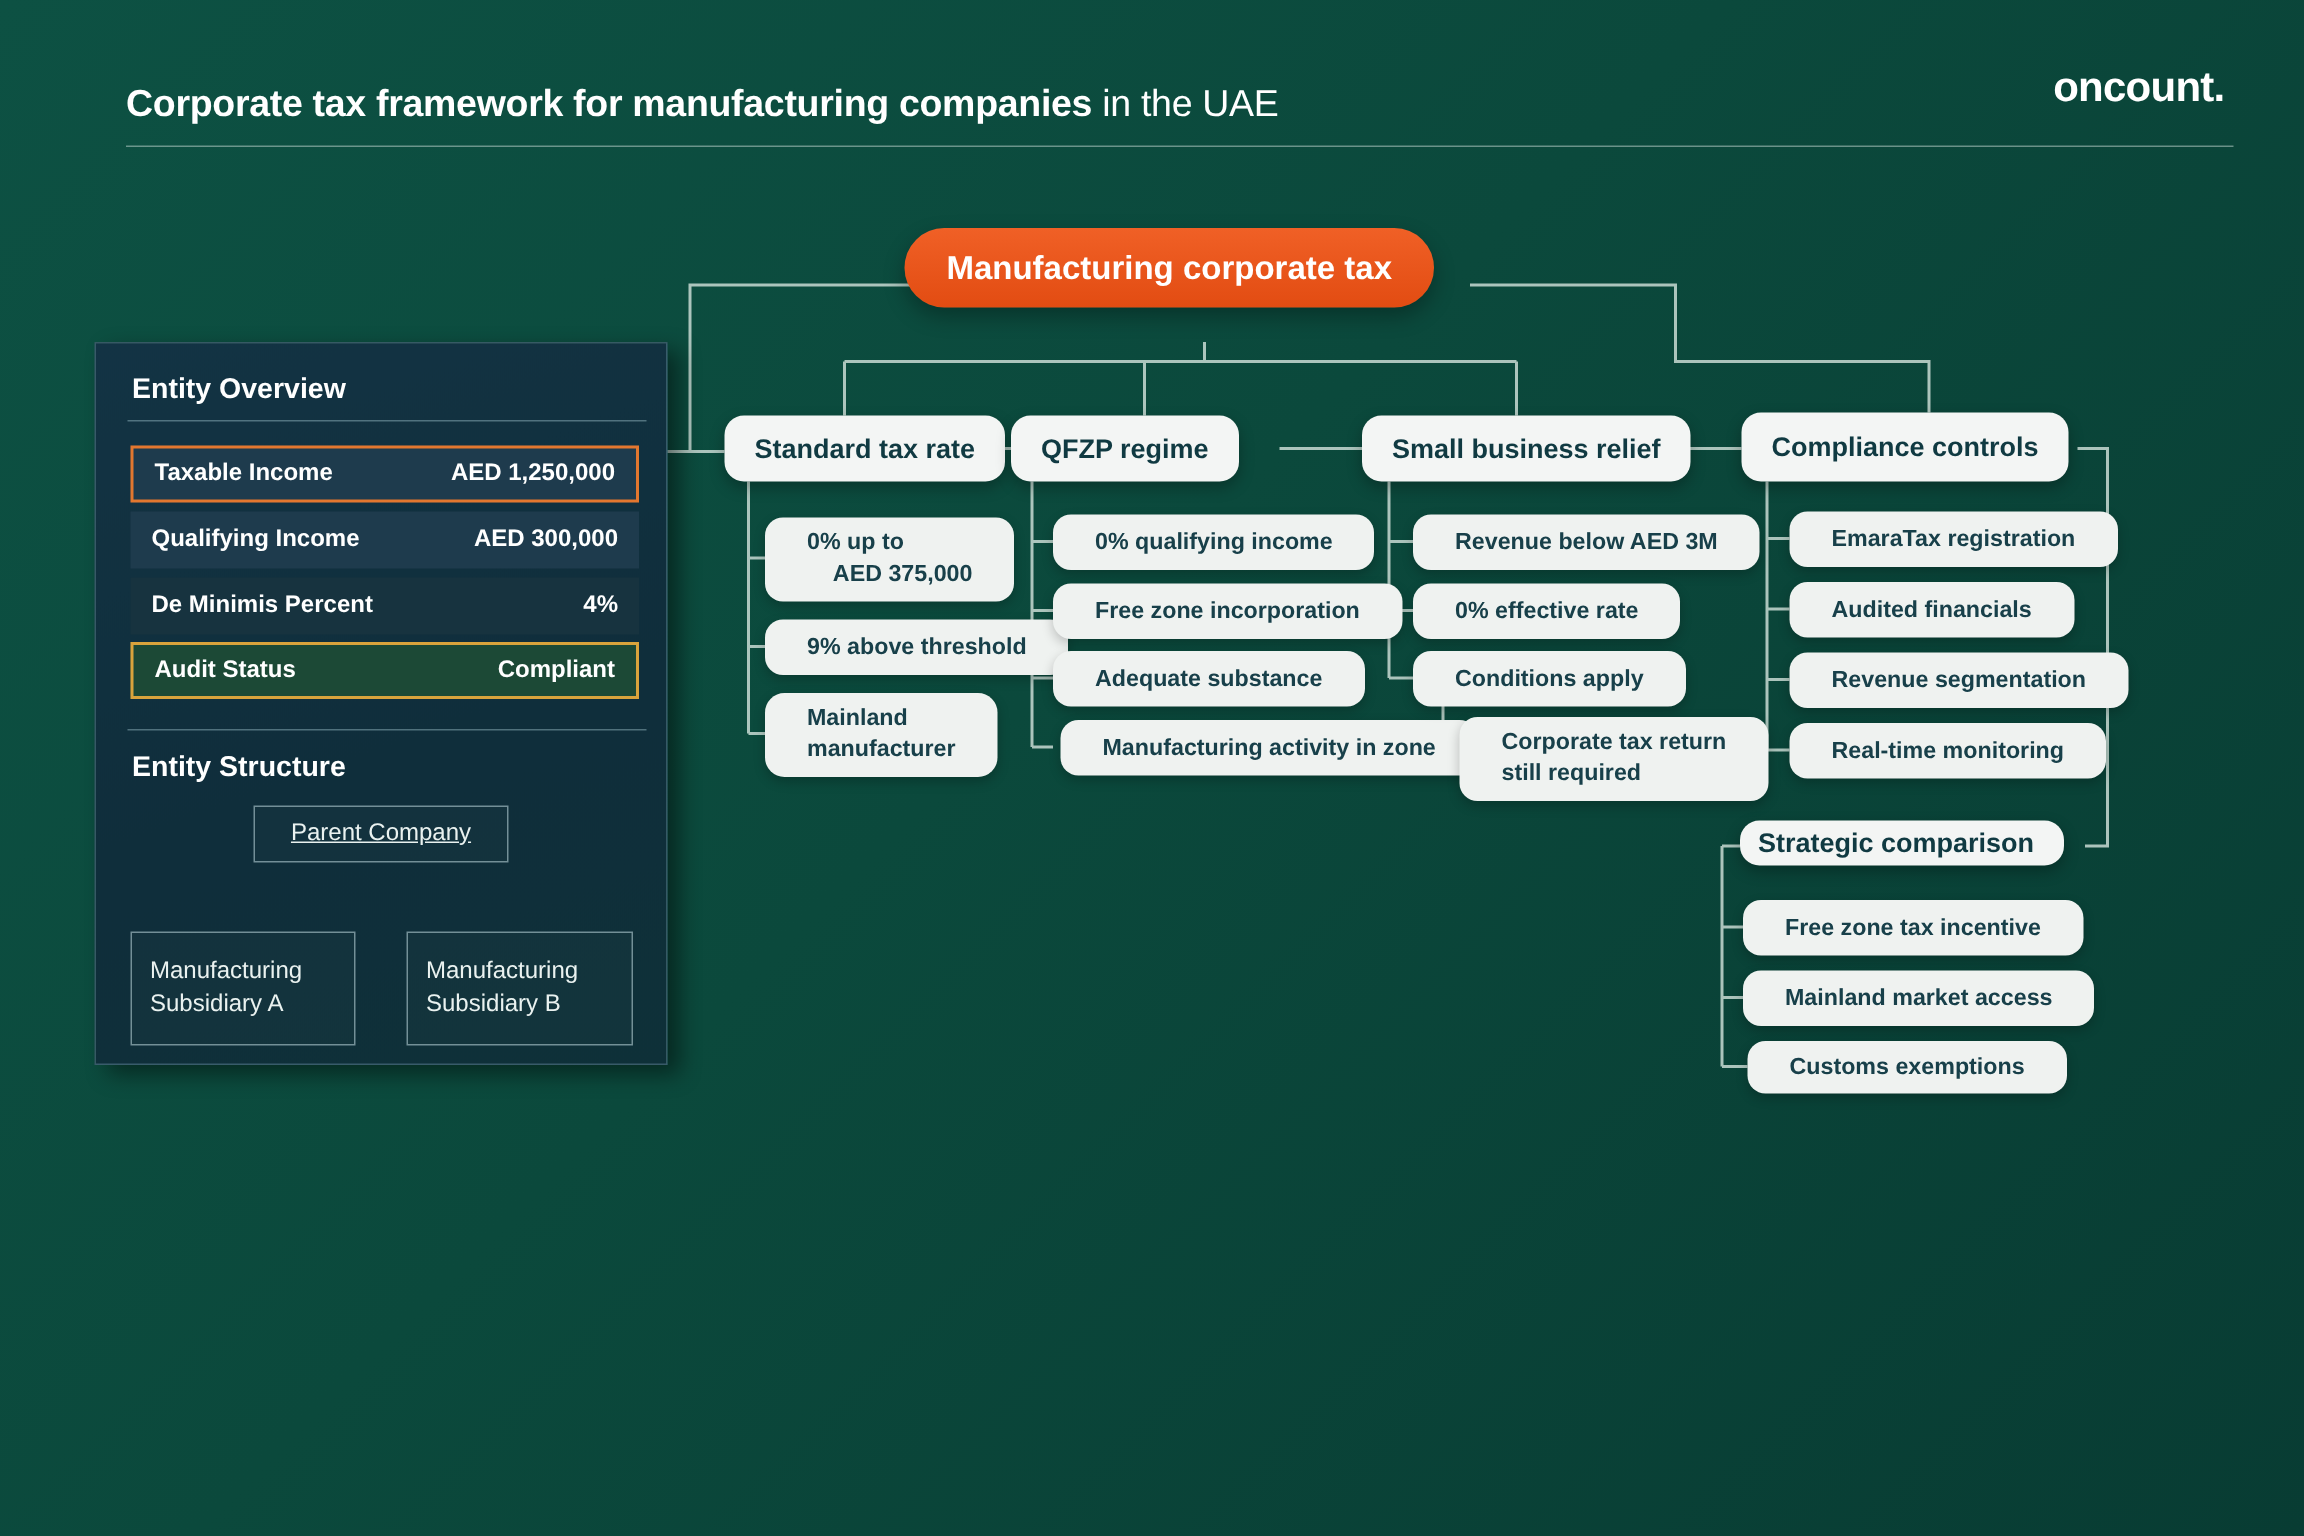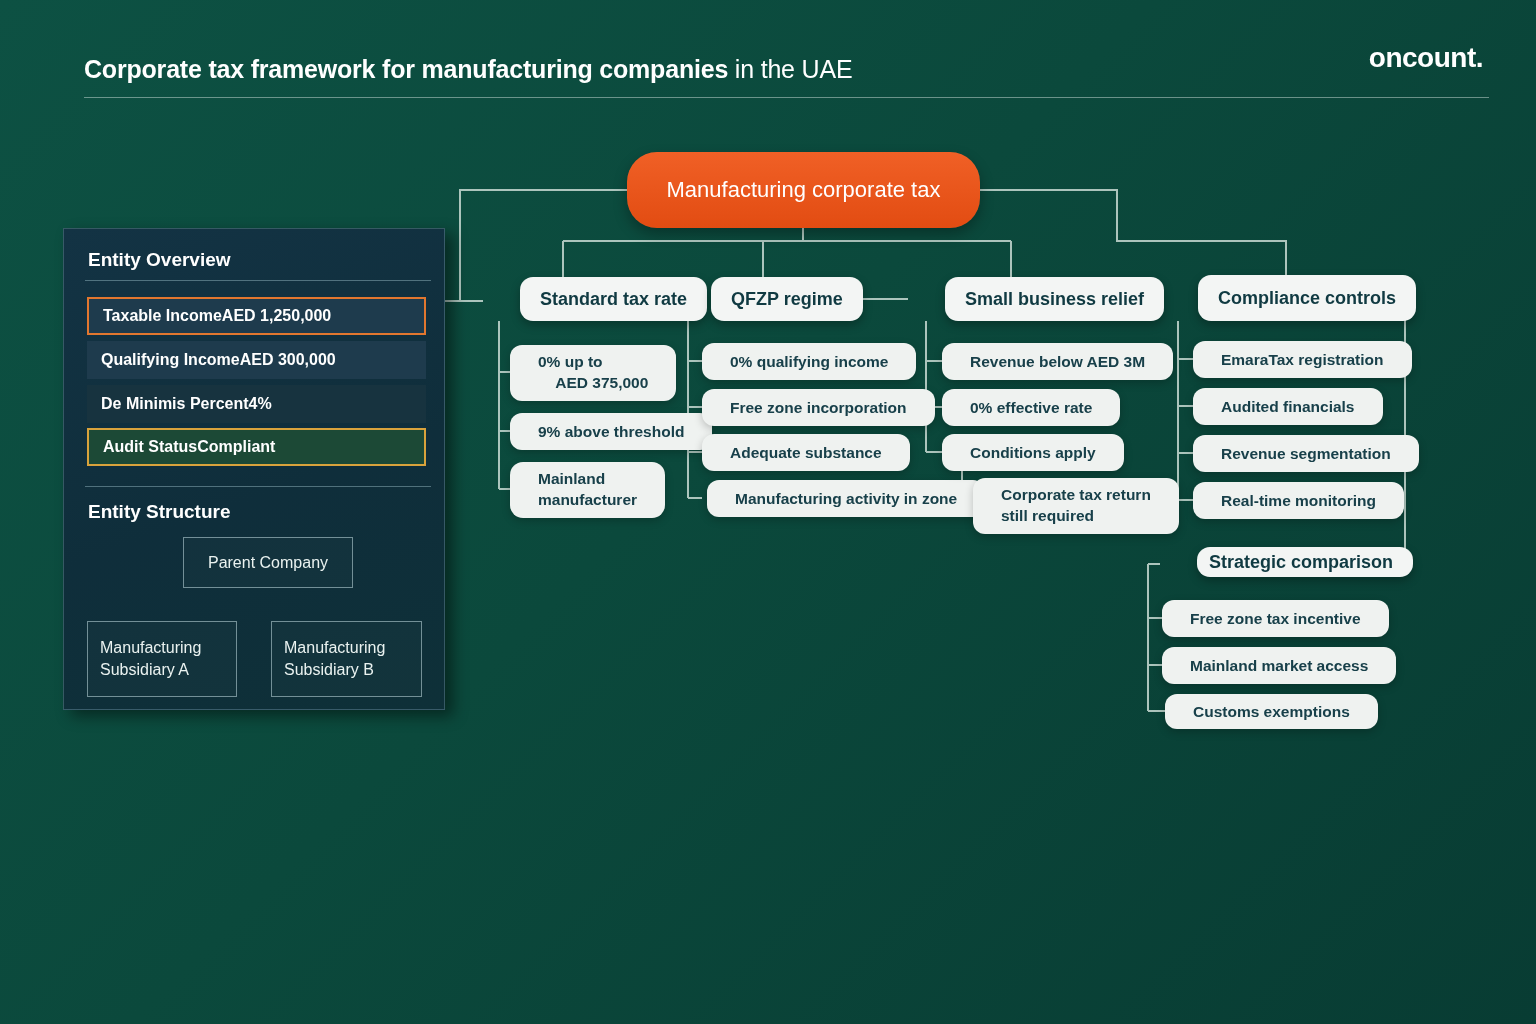--- a/index.html
+++ b/index.html
@@ -26,32 +26,31 @@
   .logo {
     position: absolute; right: 53px; top: 42px;
     color: #ffffff; font-size: 28px; font-weight: 700; letter-spacing: -0.5px;
   }
   
   svg.wires { position: absolute; left: 0; top: 0; pointer-events: none; }
   .wire { fill: none; stroke: #C9DAD3; stroke-width: 2; opacity: 0.85; }
   .wire-thin { fill: none; stroke: #BFD6D4; stroke-width: 1.6; opacity: 0.65; }
   
   .root-node {
-    position: absolute; left: 627px; top: 152px; width: 353px; height: 76px;
+    position: absolute; left: 603px; top: 152px; width: 353px; height: 53px;
     background: linear-gradient(180deg, #F06026 0%, #E24C12 100%);
     border-radius: 30px; display: flex; align-items: center; justify-content: center;
-    color: #ffffff; font-size: 22px; font-weight: 400;
+    color: #ffffff; font-size: 22px; font-weight: 700;
     box-shadow: 0 6px 14px rgba(0,0,0,0.30);
   }
   .branch {
     position: absolute; height: 44px; background: #F3F5F4; border-radius: 13px;
     display: flex; align-items: center; padding: 0 20px; white-space: nowrap;
     color: #103A42; font-size: 18px; font-weight: 700;
     box-shadow: 0 4px 10px rgba(0,0,0,0.28);
-    margin-left: 37px;
   }
   .leaf {
     position: absolute; height: 37px; background: #EFF2F0; border-radius: 12px;
     display: flex; align-items: center; padding: 0 28px; white-space: nowrap;
     color: #18404A; font-size: 15.5px; font-weight: 700;
     box-shadow: 0 3px 8px rgba(0,0,0,0.22);
   }
   .leaf.two-line {
     height: 56px; white-space: pre-wrap; line-height: 1.35; align-items: center;
   }
@@ -68,36 +67,36 @@
   .panel-title.overview { top: 20px; }
   .panel-title.structure { top: 272px; }
   .panel-divider {
     position: absolute; left: 21px; width: 346px; height: 1px;
     background: rgba(160,195,205,0.45);
   }
   .divider-1 { top: 51px; }
   .divider-2 { top: 257px; }
   .stat-row {
     position: absolute; left: 23px; width: 339px; height: 38px;
-    display: flex; align-items: center; 
+    display: flex; align-items: center; justify-content: space-between;
     padding: 0 14px; color: #ffffff; font-size: 16px;
   }
   .stat-row .label { font-weight: 700; }
   .stat-row .value { font-weight: 700; }
   .row-0 { top: 68px;  background: #1E3B4D; border: 2px solid #E2772F; }
   .row-1 { top: 112px; background: #1E3B4D; }
   .row-2 { top: 156px; background: #17333F; }
   .row-3 { top: 199px; background: #1C4936; border: 2px solid #D9A33C; }
   .org-box {
     position: absolute; border: 1px solid rgba(195,220,225,0.55);
     color: #EAF2F0; font-size: 16px; font-weight: 400; background: rgba(255,255,255,0.02);
   }
   .org-parent {
-    left: 119px; top: 308px; width: 170px; height: 51px;
-    display: flex; align-items: center; justify-content: center;
+    left: 105px; top: 308px; width: 170px; height: 38px;
+    display: flex; align-items: center; justify-content: center; text-decoration: underline;
   }
   .org-sub {
     top: 392px; width: 150px; height: 76px;
     display: flex; align-items: center; padding-left: 12px;
     white-space: pre-wrap; line-height: 1.4;
   }
   .org-sub-a { left: 23px; }
   .org-sub-b { left: 207px; width: 151px; }
 </style>
 </head>

